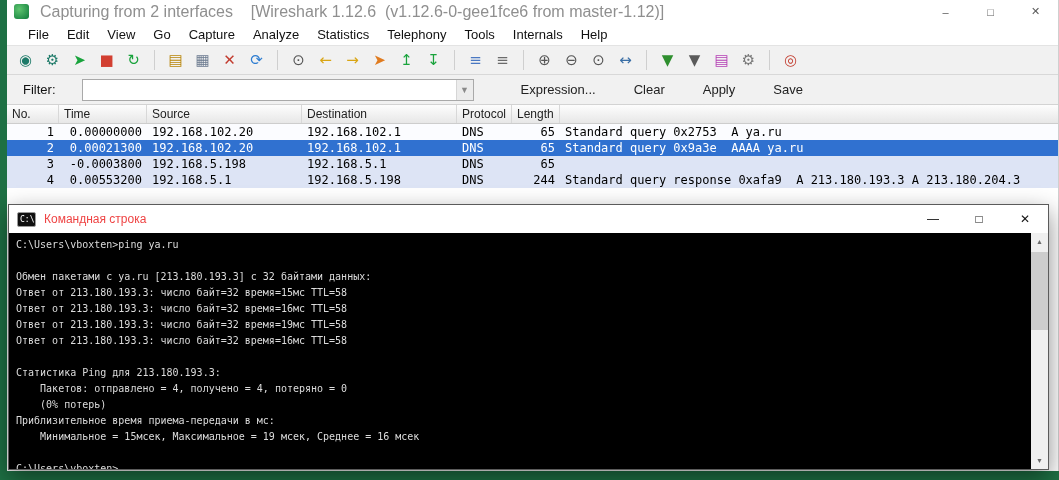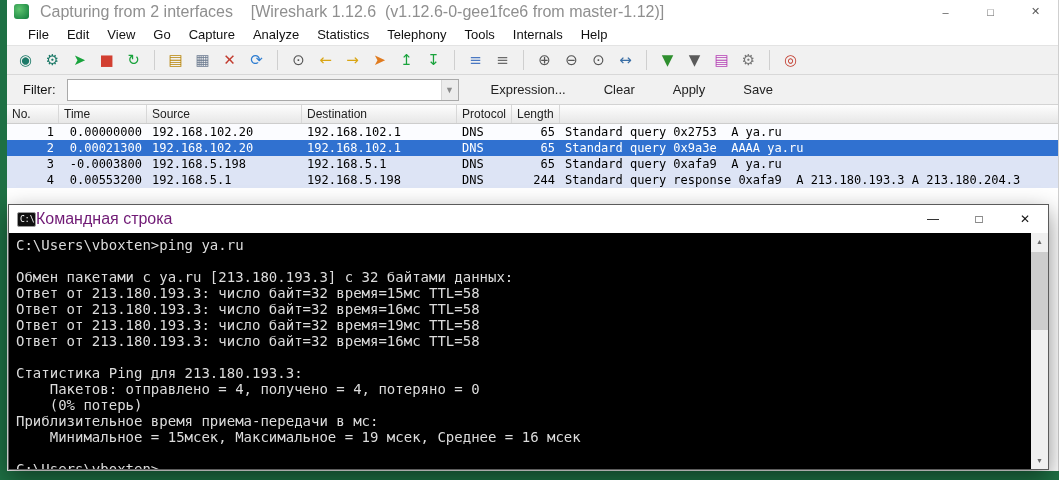--- a/index.html
+++ b/index.html
@@ -19,21 +19,21 @@
   .win-btn{width:45px;height:100%;display:flex;align-items:center;justify-content:center;
     font-size:11px;color:#5a5a5a;background:transparent;border:none;}
   .ws-menubar{height:22px;display:flex;align-items:center;background:#fff;font-size:13px;color:#111;padding-left:12px;}
   .menu-item{padding:2px 9px;white-space:nowrap;}
   .ws-toolbar{height:30px;display:flex;align-items:center;background:#f1f1f1;
     border-top:1px solid #e3e3e3;border-bottom:1px solid #d8d8d8;padding-left:5px;}
   .tb-btn{width:25px;height:24px;border:none;background:transparent;font-size:15px;line-height:24px;
     text-align:center;padding:0;margin:0 1px;font-family:"DejaVu Sans",sans-serif;}
   .tb-sep{width:1px;height:20px;background:#cfcfcf;margin:0 7px;flex:0 0 1px;}
   .ws-filterbar{height:30px;display:flex;align-items:center;background:#f1f1f1;
-    border-bottom:1px solid #d3d3d3;font-size:13px;}
+    border-bottom:1px solid #d3d3d3;font-size:13px;gap:15px;}
   .filter-label{margin-left:16px;color:#111;}
   .filter-combo{margin-left:11px;width:392px;height:22px;background:#fff;border:1px solid #a9a9a9;display:flex;align-items:stretch;}
   .filter-input{flex:1;border:none;outline:none;font-size:13px;padding:0 4px;background:transparent;font-family:"Liberation Sans",sans-serif;}
   .combo-arrow{width:17px;background:#ececec;border-left:1px solid #d6d6d6;color:#8a8a8a;font-size:9px;
     display:flex;align-items:center;justify-content:center;}
   .filter-buttons{display:flex;margin-left:28px;}
   .filter-btn{border:none;background:transparent;font-size:13px;color:#222;padding:2px 4px;margin-right:30px;white-space:nowrap;}
 
   .pkt-header{height:19px;display:grid;grid-template-columns:52px 88px 155px 155px 55px 48px 1fr;
     background:linear-gradient(#fdfdfd,#e7e7e7);border-bottom:1px solid #cdcdcd;font-size:12px;color:#222;}
@@ -45,26 +45,26 @@
   .row-normal{background:var(--row1);}
   .row-dns{background:var(--dnsrow);}
   .row-selected{background:var(--sel);color:#fff;}
 
   
   .cmd-window{position:absolute;left:8px;top:204px;width:1041px;height:266px;background:#000;
     border:1px solid #5b5b5b;box-shadow:0 8px 22px rgba(0,0,0,.45);display:flex;flex-direction:column;}
   .cmd-titlebar{flex:0 0 28px;height:28px;background:#fff;display:flex;align-items:center;}
   .cmd-icon{width:19px;height:15px;margin-left:8px;background:#101010;border:1px solid #9a9a9a;color:#fff;
     font-size:8px;line-height:13px;padding-left:2px;font-family:"DejaVu Sans Mono",monospace;border-radius:2px;flex:0 0 19px;overflow:hidden;}
-  .cmd-title{font-size:16px;color:#701a75;}
+  .cmd-title{margin-left:8px;font-size:12px;color:#ef4444;}
   .cmd-controls{margin-left:auto;display:flex;height:100%;}
   .cmd-controls .win-btn{width:46px;color:#111;font-size:12px;}
   .cmd-body{flex:1;position:relative;background:#000;overflow:hidden;}
   .console-output{position:absolute;left:0;top:0;right:17px;bottom:0;padding:4px 0 0 7px;
-    font-family:"DejaVu Sans Mono",monospace;font-size:14px;line-height:16px;color:#dcdcdc;}
+    font-family:"DejaVu Sans Mono",monospace;font-size:10px;line-height:16px;color:#dcdcdc;}
   .console-line{height:16px;white-space:pre;overflow:hidden;}
   .cmd-scrollbar{position:absolute;right:0;top:0;bottom:0;width:17px;background:#f0f0f0;display:flex;flex-direction:column;}
   .sb-arrow{flex:0 0 17px;display:flex;align-items:center;justify-content:center;font-size:7px;color:#6a6a6a;}
   .sb-track{flex:1;position:relative;}
   .sb-thumb{position:absolute;top:2px;left:0;width:100%;height:78px;background:#cdcdcd;}
 </style>
 </head>
 <body>
 
 <div class="screen">
@@ -170,21 +170,20 @@
           <span class="cell c-length">65</span>
           <span class="cell c-info">Standard query 0x9a3e  AAAA ya.ru</span>
         </div>
         <div class="pkt-row row-dns">
           <span class="cell c-no">3</span>
           <span class="cell c-time">-0.0003800</span>
           <span class="cell c-source">192.168.5.198</span>
           <span class="cell c-destination">192.168.5.1</span>
           <span class="cell c-protocol">DNS</span>
           <span class="cell c-length">65</span>
-          <span class="cell c-info">Standard query 0xafa9  A ya.ru</span>
         </div>
         <div class="pkt-row row-dns">
           <span class="cell c-no">4</span>
           <span class="cell c-time">0.00553200</span>
           <span class="cell c-source">192.168.5.1</span>
           <span class="cell c-destination">192.168.5.198</span>
           <span class="cell c-protocol">DNS</span>
           <span class="cell c-length">244</span>
           <span class="cell c-info">Standard query response 0xafa9  A 213.180.193.3 A 213.180.204.3</span>
         </div>

